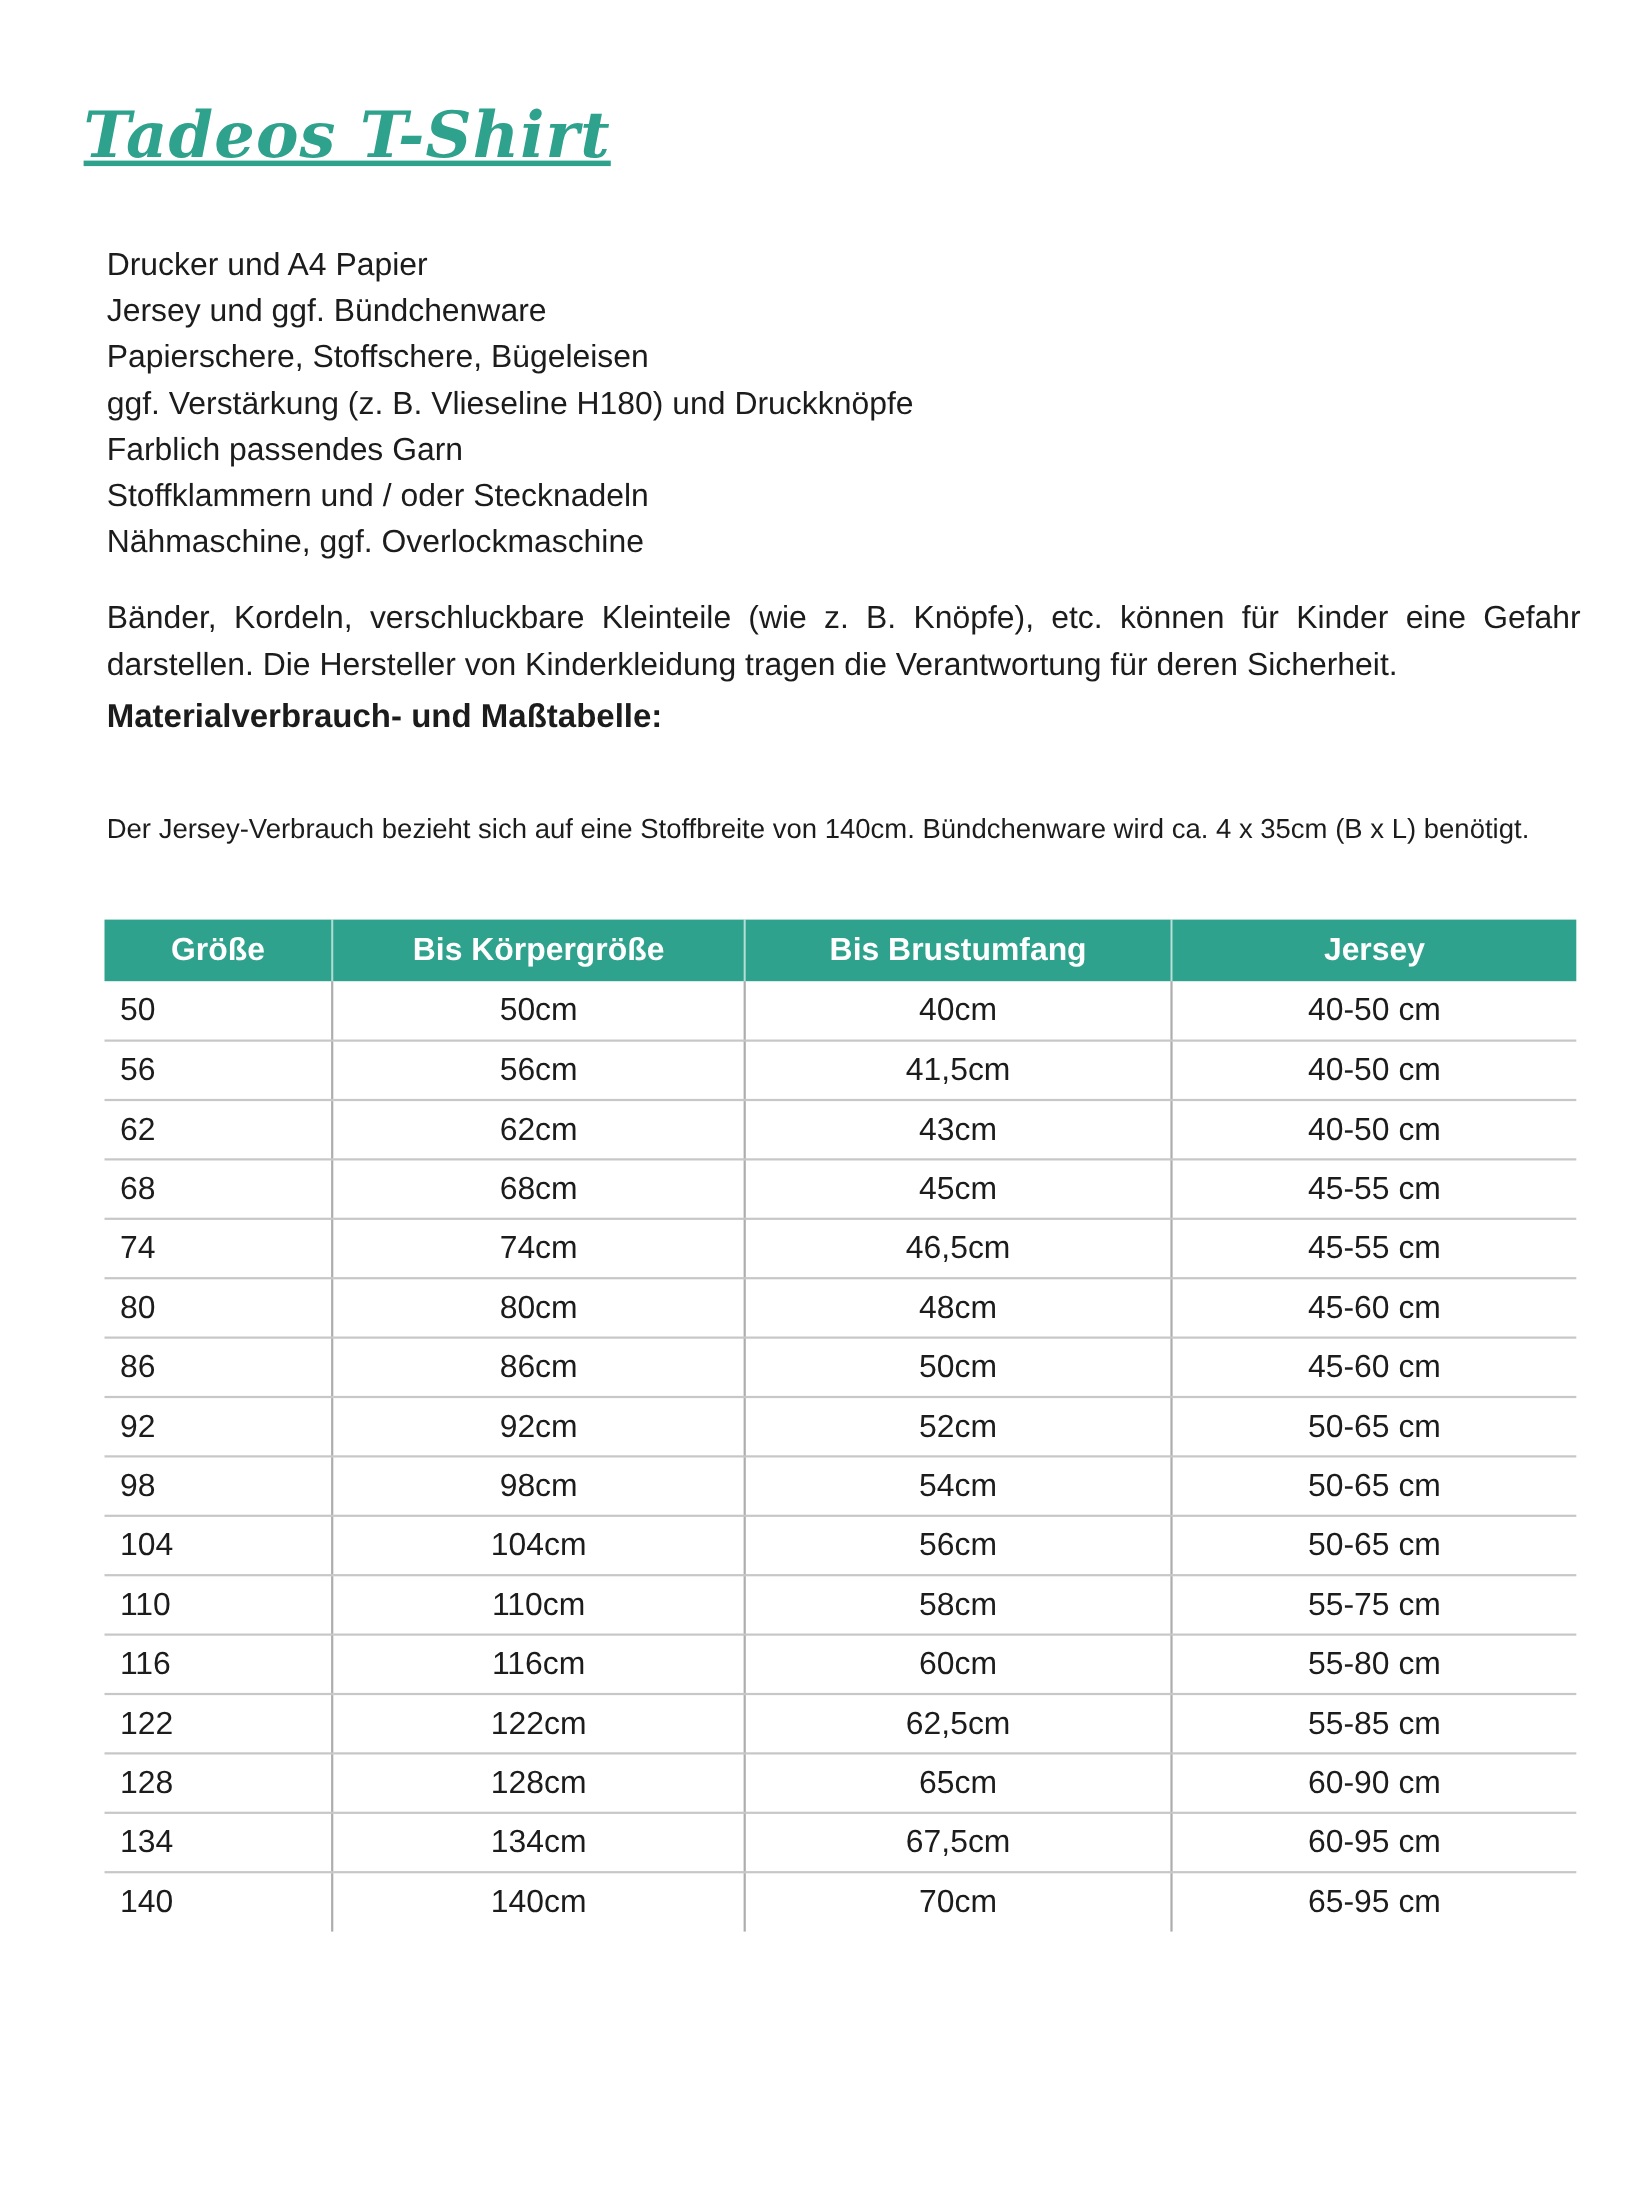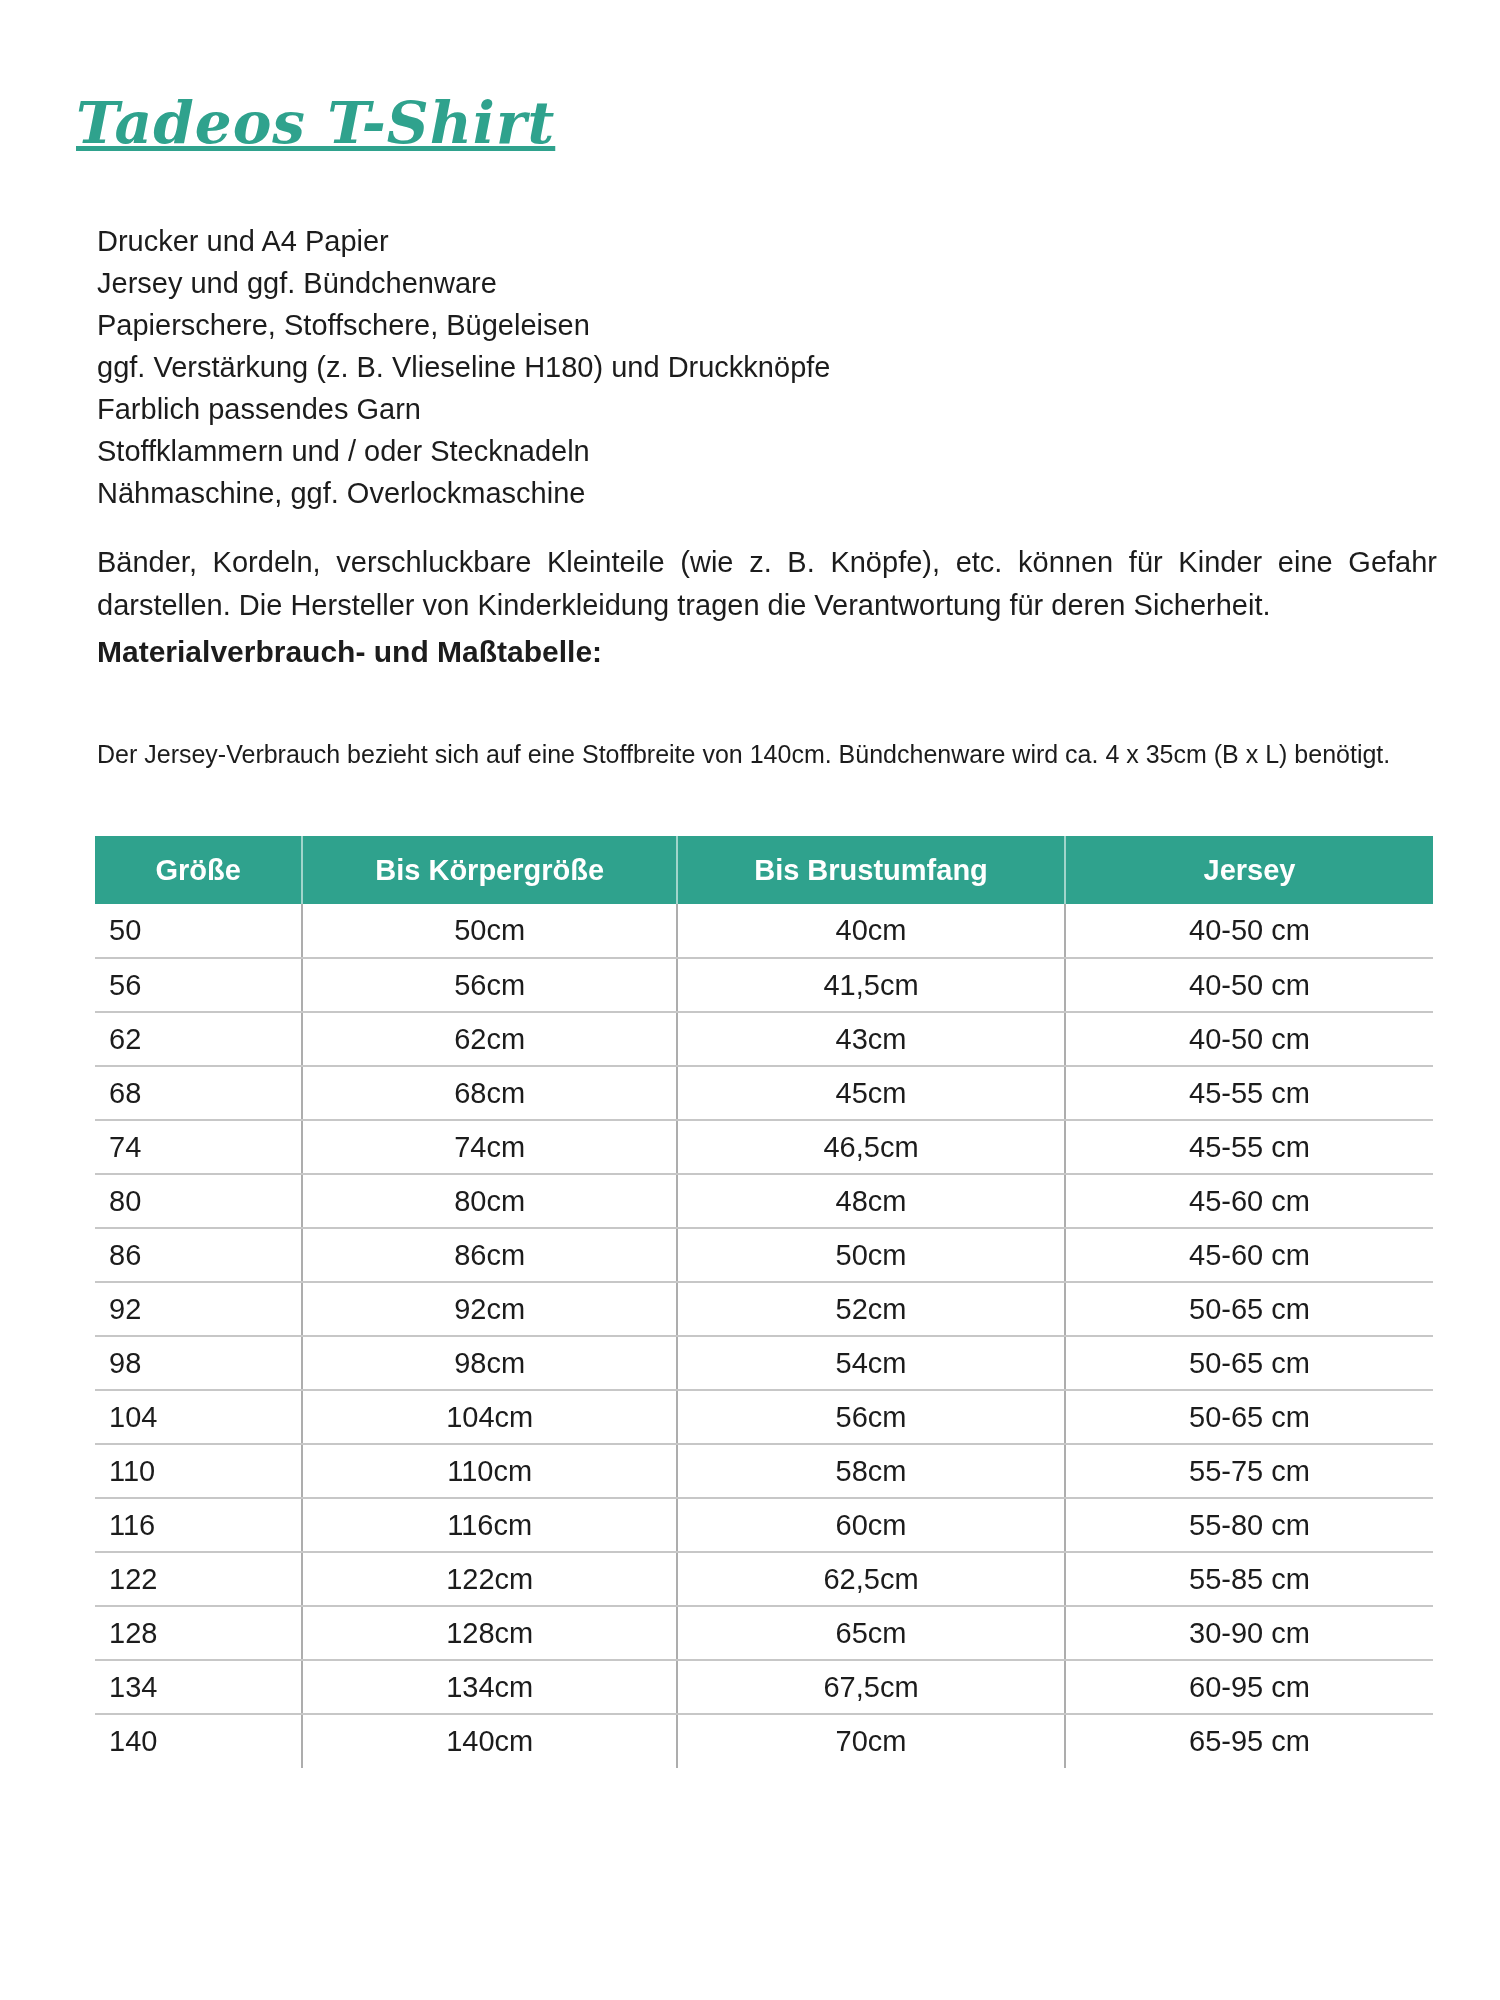--- a/index.html
+++ b/index.html
@@ -42,21 +42,21 @@
   }
   .size-table {
     position: absolute; left: 95px; top: 836px; width: 1338px;
     border-collapse: collapse; table-layout: fixed;
     font-size: 29px;
   }
   .size-table thead th {
     background: var(--accent);
     color: #ffffff;
     font-weight: bold;
-    height: 68px;
+    height: 56px;
     text-align: center;
     vertical-align: middle;
   }
   .size-table thead th:not(:last-child) {
     border-right: 2px solid rgba(255,255,255,0.55);
   }
   .size-table tbody td {
     height: 54px;
     text-align: center;
     vertical-align: middle;
@@ -184,21 +184,21 @@
       <tr>
         <td>122</td>
         <td>122cm</td>
         <td>62,5cm</td>
         <td>55-85 cm</td>
       </tr>
       <tr>
         <td>128</td>
         <td>128cm</td>
         <td>65cm</td>
-        <td>30-90 cm</td>
+        <td>60-90 cm</td>
       </tr>
       <tr>
         <td>134</td>
         <td>134cm</td>
         <td>67,5cm</td>
         <td>60-95 cm</td>
       </tr>
       <tr>
         <td>140</td>
         <td>140cm</td>

